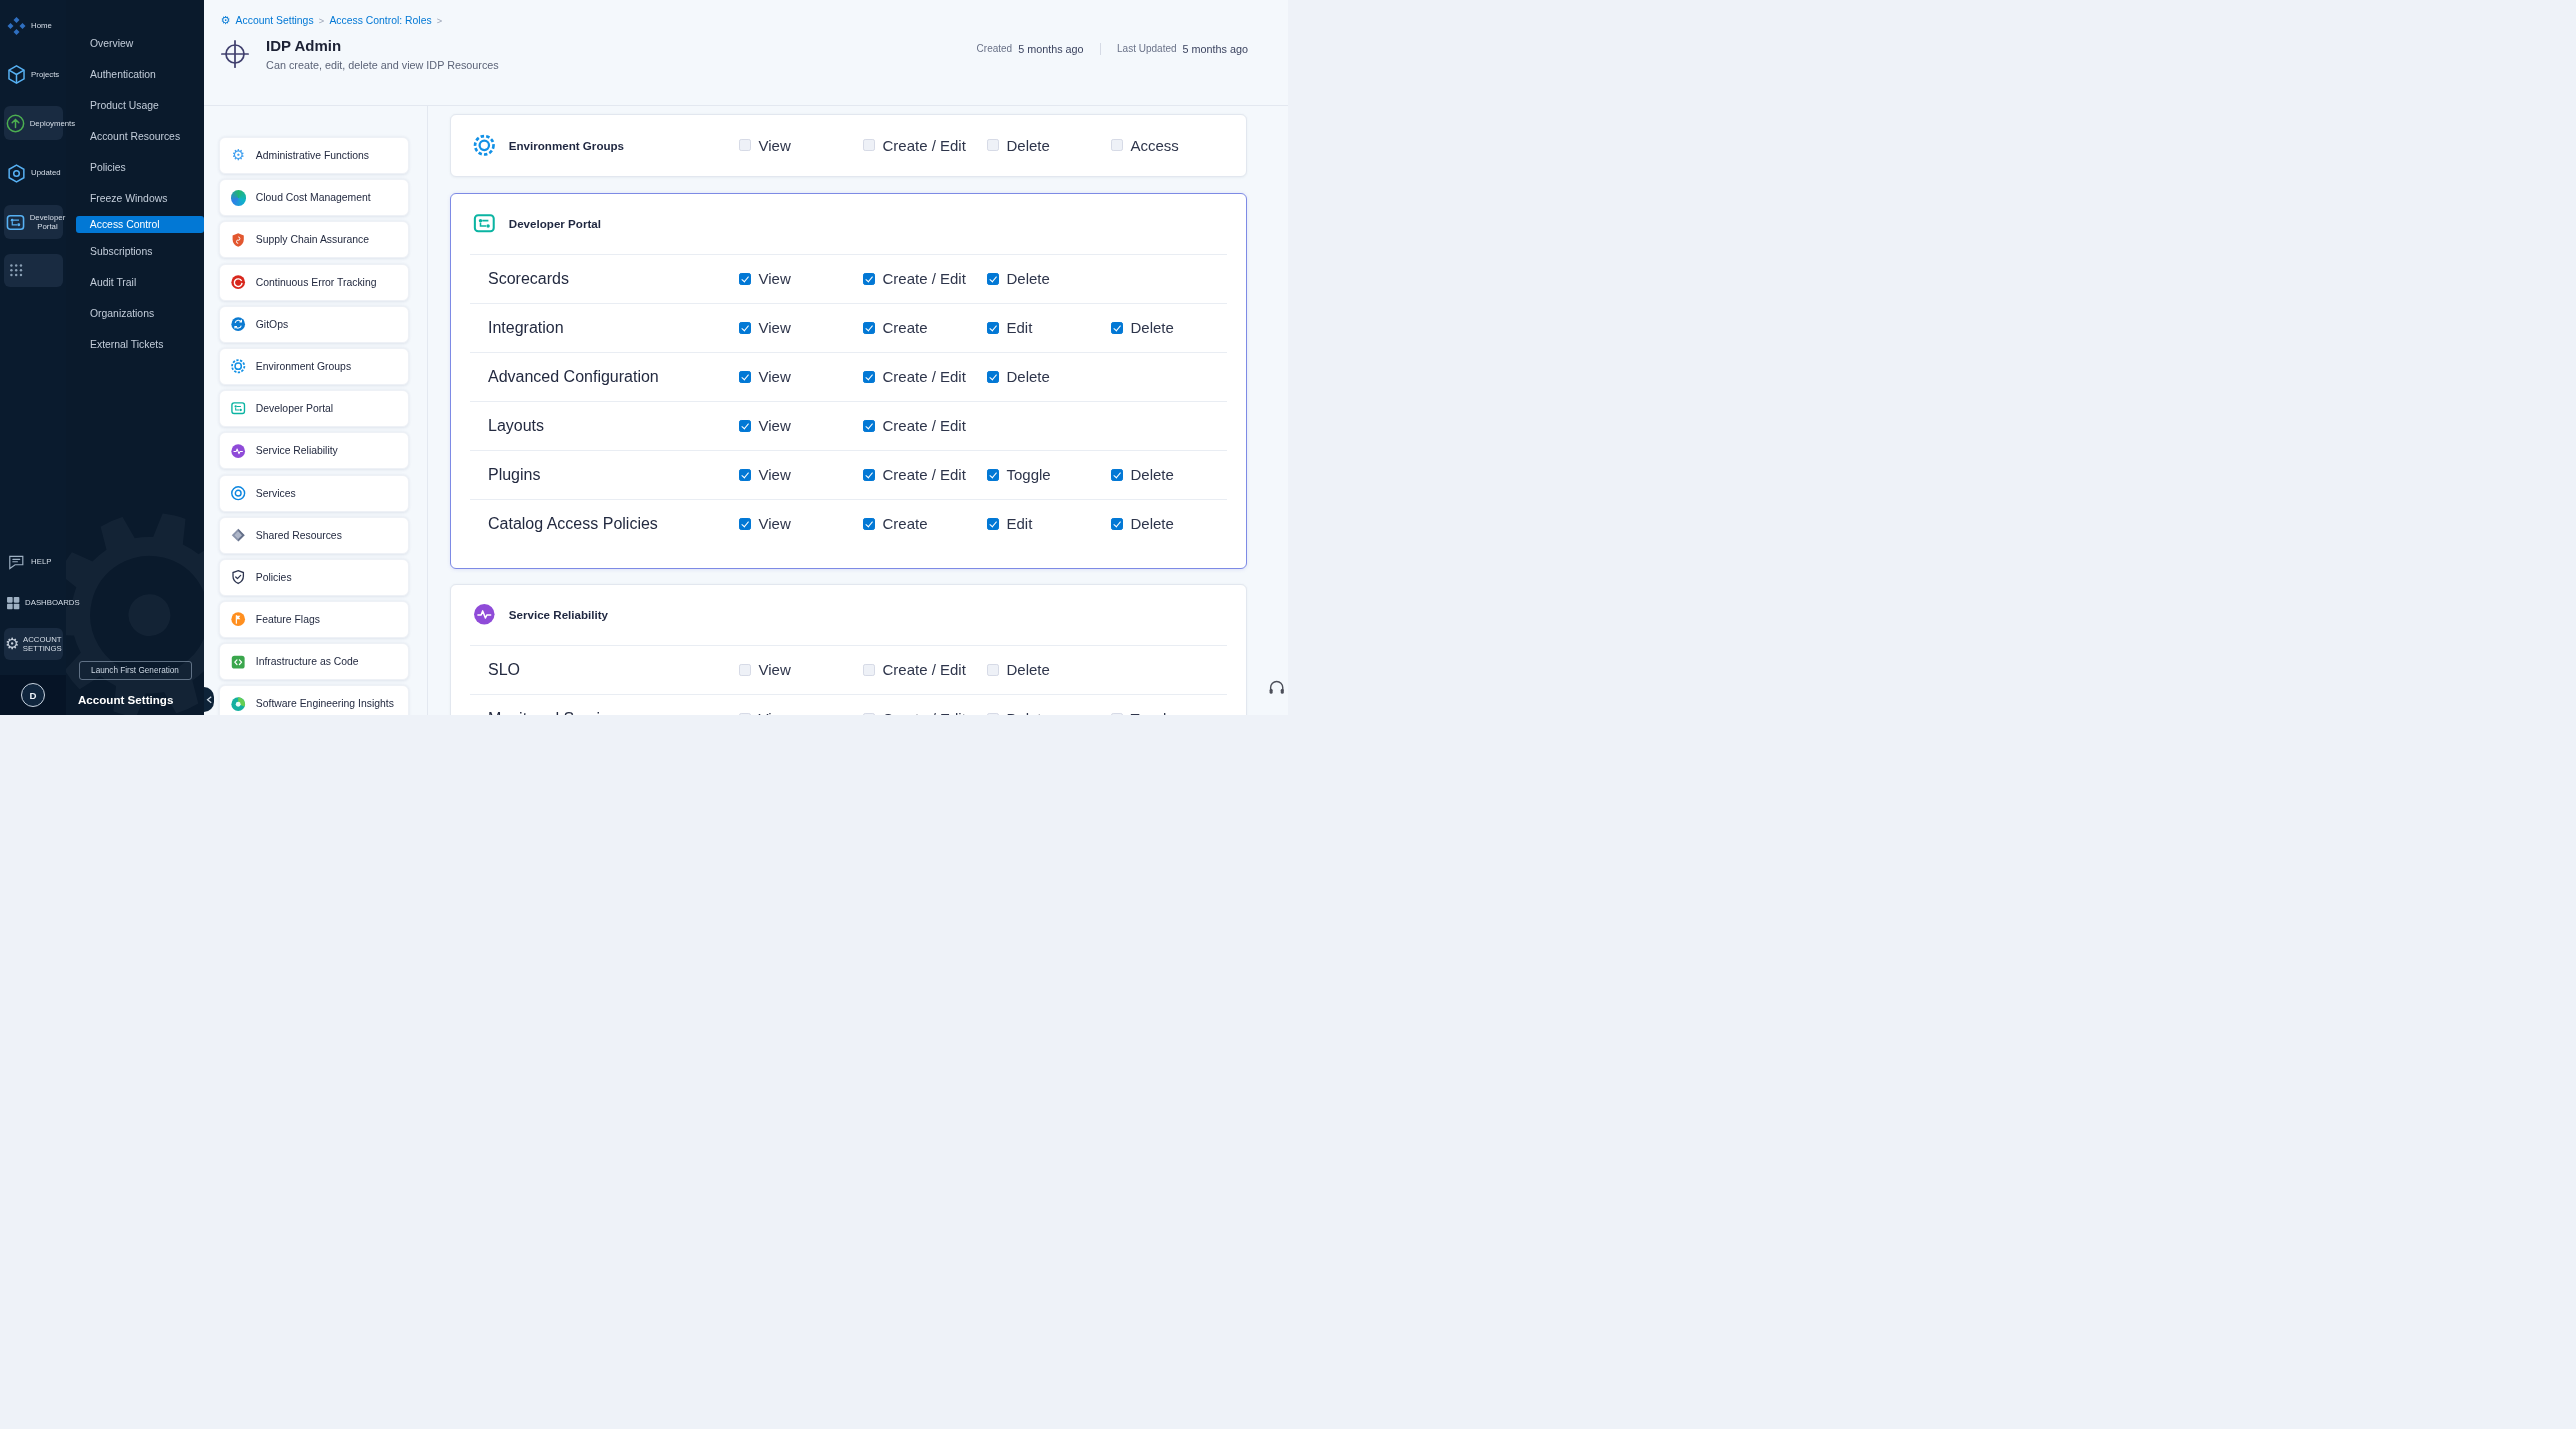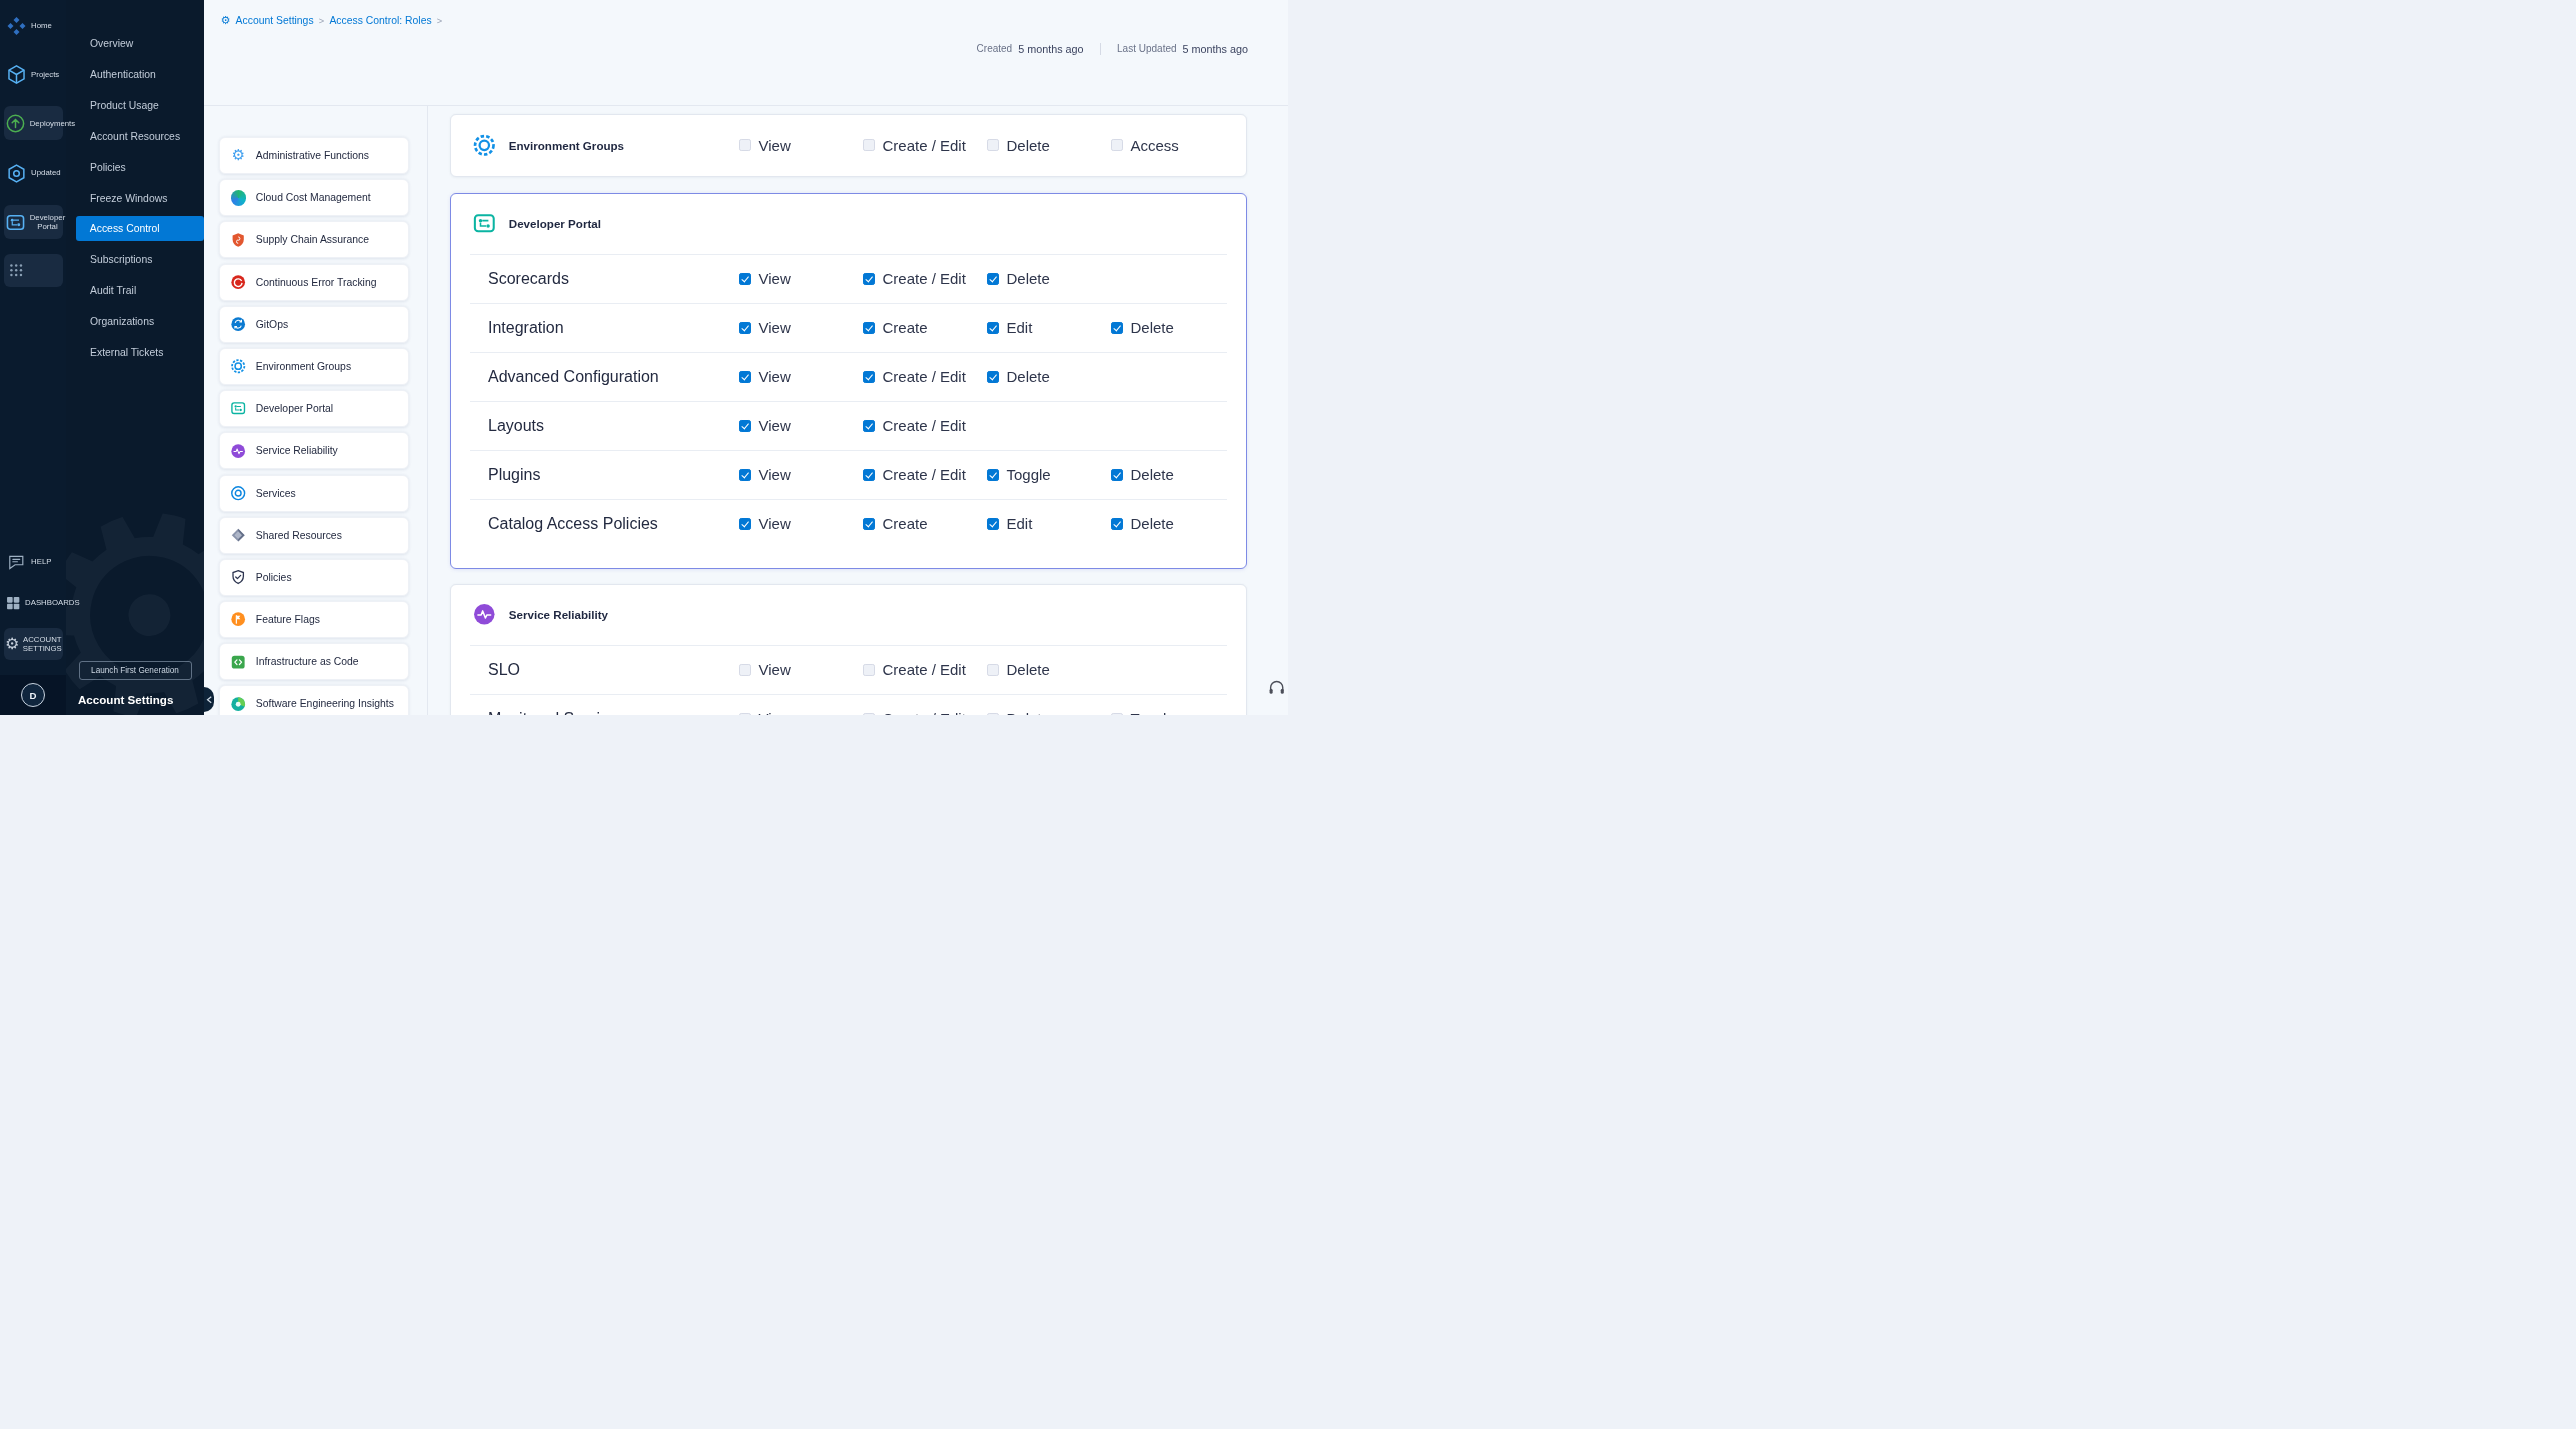--- a/index.html
+++ b/index.html
@@ -15,21 +15,21 @@
   .ricon{width:22.4px;height:22.4px;display:flex;align-items:center;justify-content:center;}
   .glyph{font-family:"DejaVu Sans",sans-serif;line-height:1;}
   .rail-bottom{margin-top:auto;display:flex;flex-direction:column;align-items:center;width:100%;}
   .rail-bottom .rail-item{margin-bottom:9px;padding:5.2px 1.5px 4.5px;}
   .avatar-strip{width:66px;height:40px;background:#061426;display:flex;align-items:center;justify-content:center;margin-top:6px;}
   .avatar{width:24px;height:24px;border-radius:50%;background:#10263e;border:1.1px solid #c9d4e0;color:#eef3f9;font-size:9.7px;font-weight:bold;display:flex;align-items:center;justify-content:center;cursor:pointer;}
 
   
   .sidebar{width:138px;flex:0 0 138px;background:#0a1a2c;padding-top:27.6px;display:flex;flex-direction:column;position:relative;overflow:hidden;z-index:2;}
   .side-item{height:31px;display:flex;align-items:center;padding-left:24px;font-size:10.4px;color:#c3cdda;cursor:pointer;position:relative;z-index:1;text-align:right;}
-  .side-item.active{height:25px;margin:2.2px 0 3px 10.4px;padding-left:13.4px;background:#0278d5;border-radius:3px;color:#fff;font-weight:500;}
+  .side-item.active{height:17px;margin:2.2px 0 3px 10.4px;padding-left:13.4px;background:#0278d5;border-radius:3px;color:#fff;font-weight:500;}
   .gear-mark{position:absolute;left:-41px;bottom:-41px;font-size:276px;line-height:1;color:#b8c6d8;opacity:0.05;transform:rotate(14deg);z-index:0;pointer-events:none;}
   .sidebar-bottom{margin-top:auto;padding-bottom:9px;position:relative;z-index:1;}
   .launch-btn{display:block;margin:0 auto 13.4px;width:113px;height:18.6px;background:transparent;border:0.7px solid rgba(160,178,198,0.55);border-radius:3px;color:#ccd6e2;font-size:8.2px;font-family:inherit;cursor:pointer;}
   .sidebar-title{font-size:11.6px;font-weight:bold;color:#ffffff;padding-left:12px;}
   .collapse-btn{position:absolute;left:204px;bottom:3px;width:10.4px;height:25px;background:#0e2338;border-radius:0 12.7px 12.7px 0;display:flex;align-items:center;justify-content:center;z-index:4;cursor:pointer;}
 
   
   .main{flex:1;display:flex;flex-direction:column;background:#f4f8fc;position:relative;min-width:0;}
   .page-header{height:106px;flex:0 0 106px;border-bottom:0.7px solid #e3e8f0;padding:15px 0 0 16.4px;position:relative;}
   .breadcrumb{display:flex;align-items:center;gap:5.2px;font-size:10.4px;}
@@ -205,20 +205,32 @@
 
   <main class="main">
     <header class="page-header">
       <div class="breadcrumb">
         <span class="bc-gear glyph">⚙</span>
         <a class="bc-link">Account Settings</a>
         <span class="bc-sep">&gt;</span>
         <a class="bc-link">Access Control: Roles</a>
         <span class="bc-sep">&gt;</span>
       </div>
+      <div class="title-row">
+        <span class="title-icon">
+          <svg width="30" height="30" viewBox="0 0 40 40">
+              <circle cx="20" cy="20" r="12" fill="none" stroke="#40406e" stroke-width="2.3"></circle>
+              <path d="M20 2.5v35M2.5 20h35" stroke="#40406e" stroke-width="2.3" fill="none" stroke-linecap="round"></path>
+            </svg>
+        </span>
+        <div>
+          <div class="page-title">IDP Admin</div>
+          <div class="page-subtitle">Can create, edit, delete and view IDP Resources</div>
+        </div>
+      </div>
       <div class="meta">
         <div class="meta-col">
           <span class="meta-label">Created</span>
           <span class="meta-val">5 months ago</span>
         </div>
         <div class="meta-div"></div>
         <div class="meta-col">
           <span class="meta-label">Last Updated</span>
           <span class="meta-val">5 months ago</span>
         </div>

